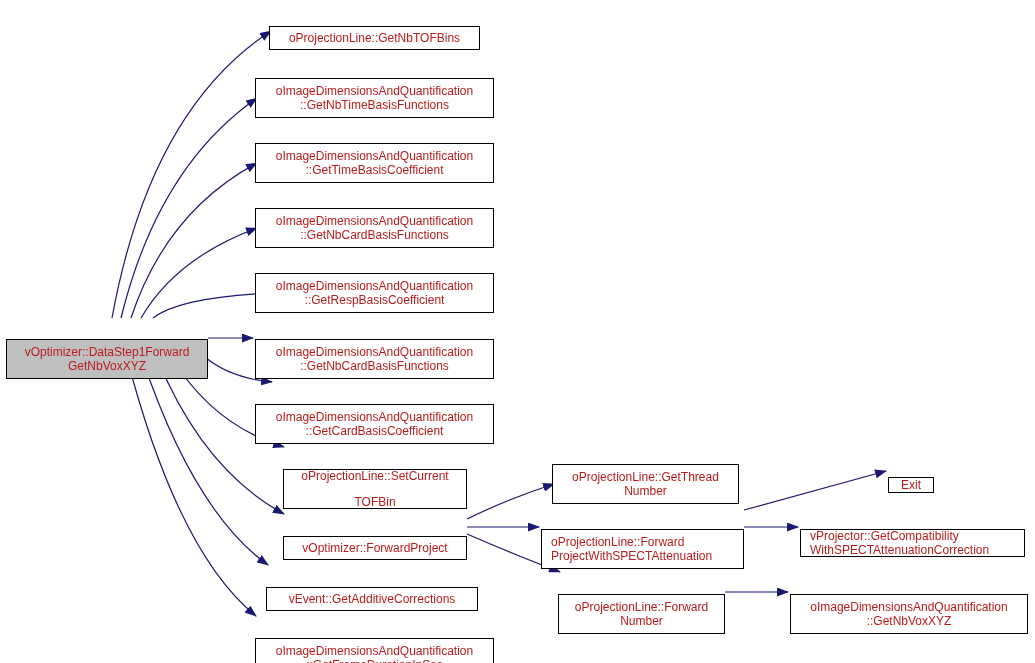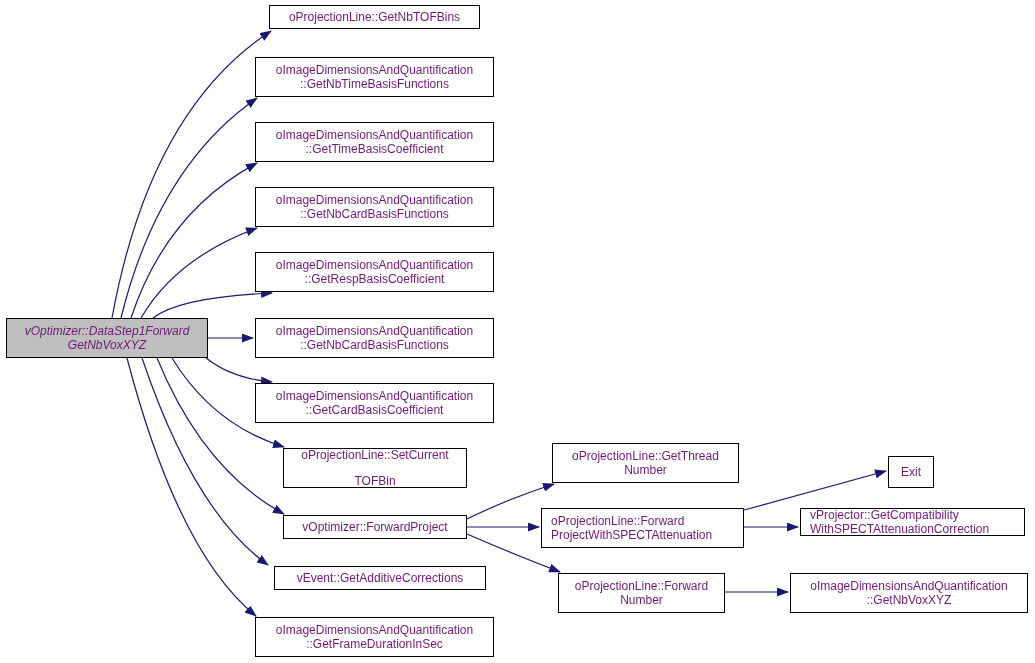--- a/index.html
+++ b/index.html
@@ -14,33 +14,34 @@
   .edge-layer {
     position: absolute;
     left: 0; top: 0;
     width: 1035px; height: 663px;
   }
   .node {
     position: absolute;
     box-sizing: border-box;
     border: 1px solid #000000;
     background: #ffffff;
-    color: #701a75;
+    color: #b91c1c;
     font-size: 12px;
     line-height: 14px;
     display: flex;
     flex-direction: column;
     justify-content: center;
     align-items: center;
     text-align: center;
     white-space: nowrap;
     padding: 1px 2px;
     cursor: pointer;
+    margin-top: 21px;
   }
-  .node.highlight { background: #bfbfbf; font-style: italic; }
+  .node.highlight { background: #bfbfbf; }
   .node.align-left {
     align-items: flex-start;
     text-align: left;
     padding-left: 9px;
   }
   .node span { display: block; }
 </style>
 </head>
 <body>
 
@@ -103,40 +104,40 @@
         <span>oImageDimensionsAndQuantification</span>
         <span>::GetCardBasisCoefficient</span>
       </div>
       <div class="node" style="left: 283px; top: 448px; width: 184px; height: 40px; gap: 12px;">
         <span>oProjectionLine::SetCurrent</span>
         <span>TOFBin</span>
       </div>
       <div class="node" style="left: 283px; top: 515px; width: 184px; height: 24px; text-align: center;">
         <span>vOptimizer::ForwardProject</span>
       </div>
-      <div class="node" style="left: 274px; top: 566px; width: 212px; height: 24px;">
+      <div class="node" style="left: 266px; top: 566px; width: 212px; height: 24px;">
         <span>vEvent::GetAdditiveCorrections</span>
       </div>
       <div class="node" style="left: 255px; top: 617px; width: 239px; height: 40px;">
         <span>oImageDimensionsAndQuantification</span>
         <span>::GetFrameDurationInSec</span>
       </div>
       <div class="node" style="left: 552px; top: 443px; width: 187px; height: 40px;">
         <span>oProjectionLine::GetThread</span>
         <span>Number</span>
       </div>
       <div class="node align-left" style="left: 541px; top: 508px; width: 203px; height: 40px;">
         <span>oProjectionLine::Forward</span>
         <span>ProjectWithSPECTAttenuation</span>
       </div>
       <div class="node" style="left: 558px; top: 573px; width: 167px; height: 40px;">
         <span>oProjectionLine::Forward</span>
         <span>Number</span>
       </div>
-      <div class="node" style="left: 888px; top: 456px; width: 46px; height: 32px;">
+      <div class="node" style="left: 888px; top: 456px; width: 46px; height: 16px;">
         <span>Exit</span>
       </div>
       <div class="node align-left" style="left: 800px; top: 508px; width: 225px; height: 28px;">
         <span>vProjector::GetCompatibility</span>
         <span>WithSPECTAttenuationCorrection</span>
       </div>
       <div class="node" style="left: 790px; top: 573px; width: 238px; height: 40px;">
         <span>oImageDimensionsAndQuantification</span>
         <span>::GetNbVoxXYZ</span>
       </div>

